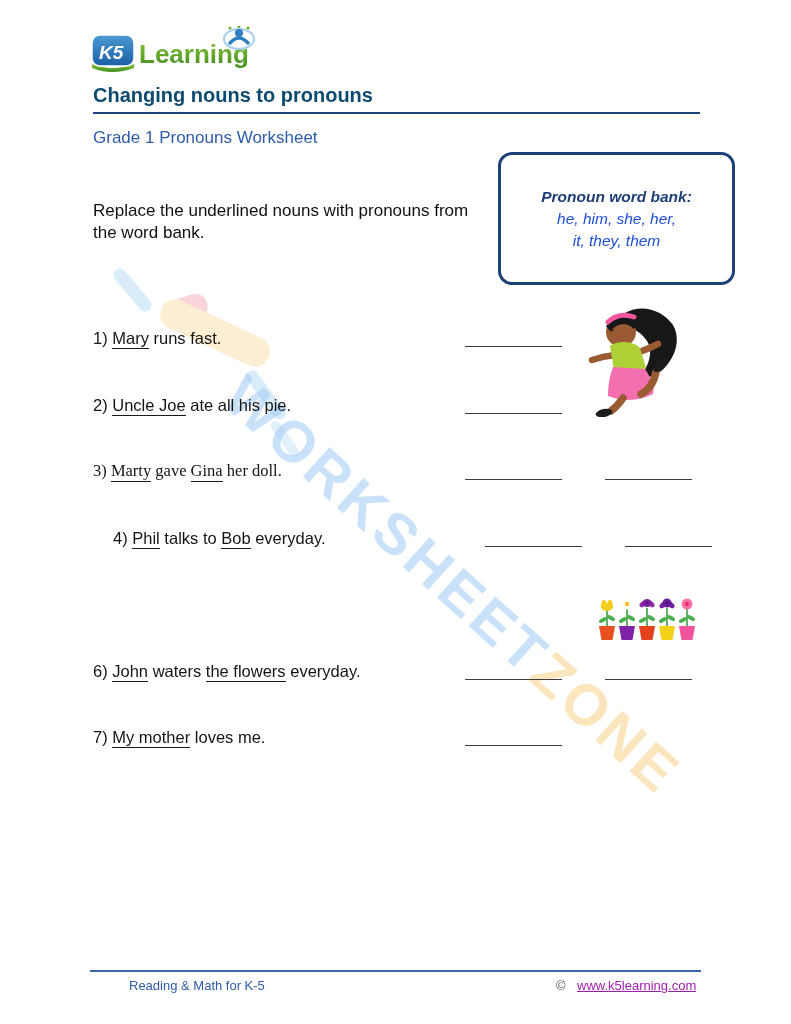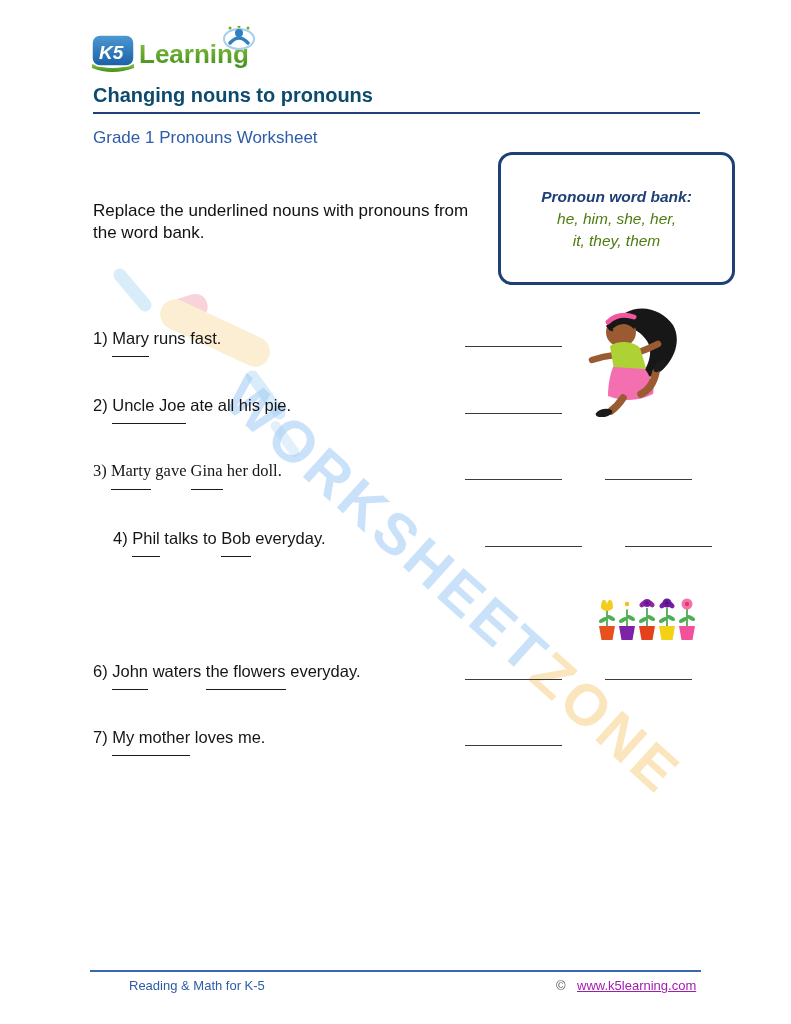--- a/index.html
+++ b/index.html
@@ -19,30 +19,30 @@
   .subtitle{left:93px;top:128px;font-size:17px;color:#2e5ca8;z-index:2;}
 
   
   .wordbank{
     left:498px;top:152px;width:231px;height:127px;
     border:3px solid #1f3f77;border-radius:14px;
     display:flex;flex-direction:column;justify-content:center;align-items:center;
     color:#1f3f77;z-index:2;background:transparent;
   }
   .wordbank .wb-title{font-size:15.5px;font-weight:bold;font-style:italic;line-height:22px;}
-  .wordbank .wb-line{font-size:15.5px;font-style:italic;line-height:22px;color:#4d7c0f;}
+  .wordbank .wb-line{font-size:15.5px;font-style:italic;line-height:22px;color:#1d4ed8;}
 
   
   .instructions{left:93px;top:200px;width:380px;font-size:17px;line-height:21.5px;color:#111;z-index:2;}
 
   
   #sentences{position:absolute;left:0;top:0;width:791px;height:1024px;z-index:2;pointer-events:none;}
   .sentence-row{position:absolute;left:93px;width:612px;height:23px;pointer-events:auto;}
   .sentence-text{position:absolute;left:0;bottom:0;font-size:16.5px;white-space:nowrap;}
-  .u{border-bottom:1.5px solid #1a1a1a;padding-bottom:9px;}
+  .u{border-bottom:1.5px solid #1a1a1a;padding-bottom:1px;}
   .blank{position:absolute;bottom:1px;height:2px;border-bottom:1.6px solid #3c3c3c;}
   .blank-0{left:372px;width:97px;}
   .blank-1{left:512px;width:87px;}
 
   
   .girl{left:585px;top:305px;z-index:2;}
   .flowers{left:597px;top:596px;z-index:2;}
 
   
   .watermark{

